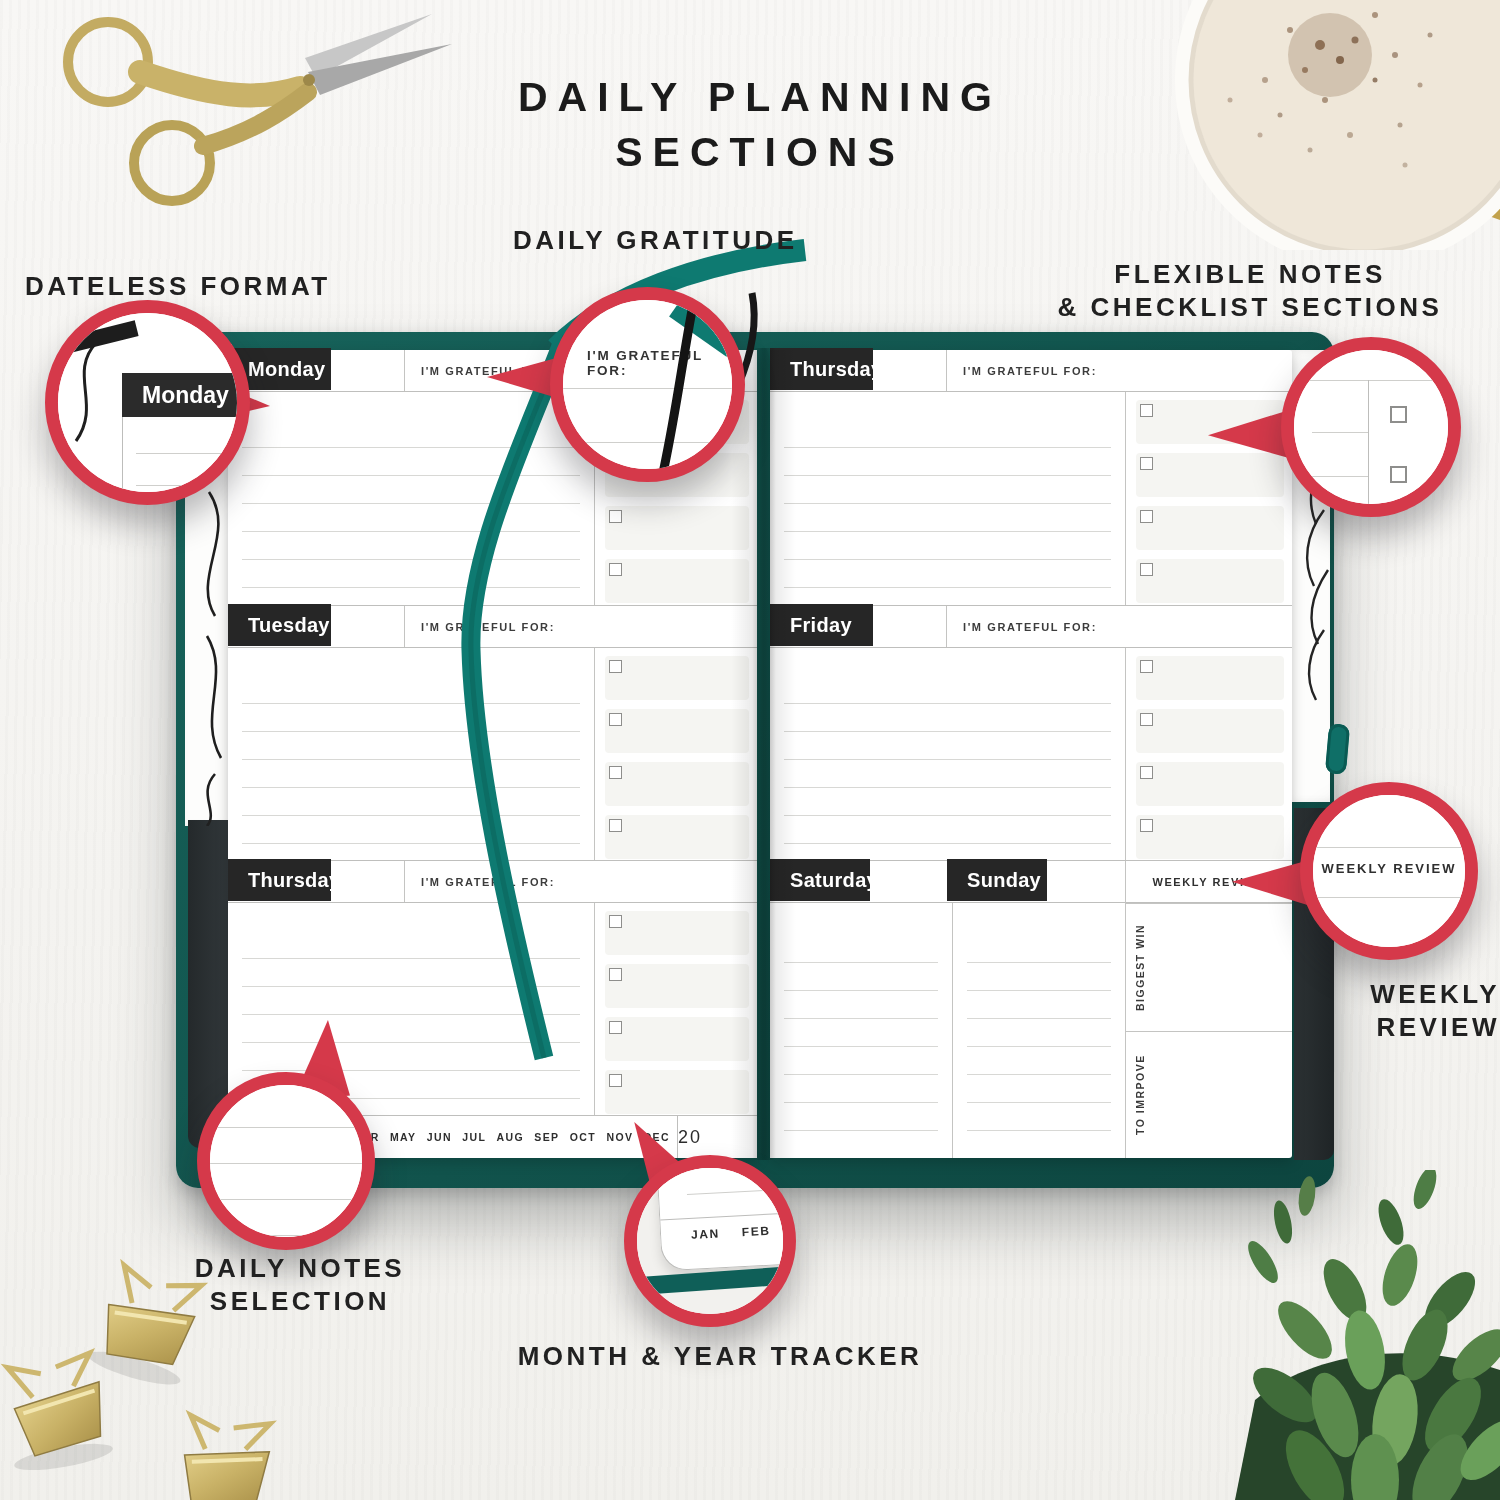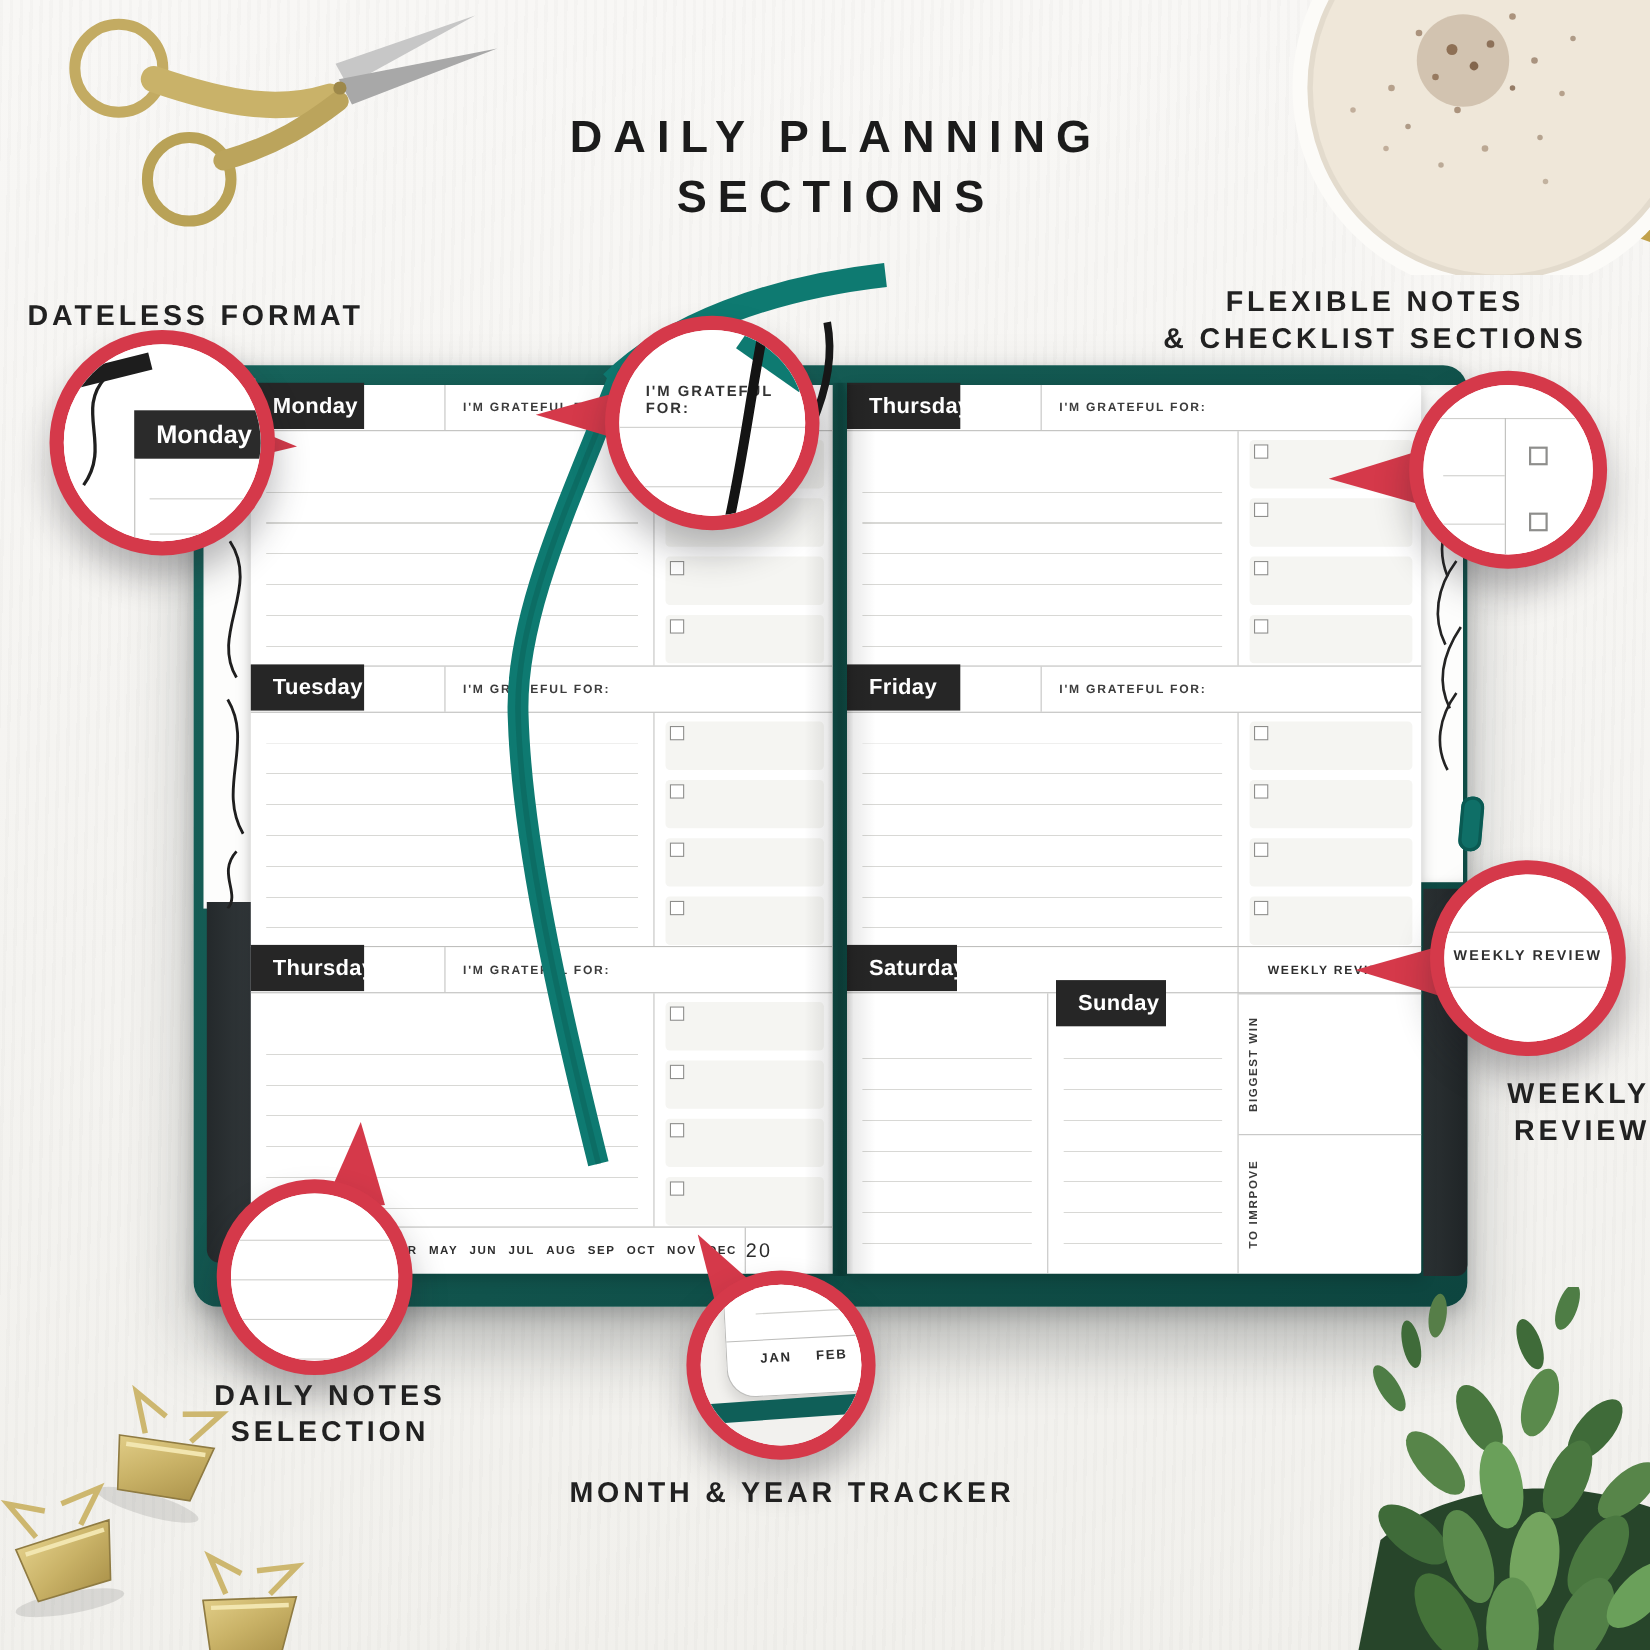--- a/index.html
+++ b/index.html
@@ -10,21 +10,21 @@
       repeating-linear-gradient(91deg, rgba(0,0,0,0.015) 0 3px, rgba(255,255,255,0) 3px 9px),
       linear-gradient(180deg,#f8f7f5 0%,#f4f3f0 60%,#f1f0ec 100%);
     font-family:"Liberation Sans", sans-serif;
     color:#1e1e1e;
   }
   .abs{position:absolute;}
 
   
   .headline{
     left:430px;top:70px;width:660px;text-align:center;z-index:10;
-    font-size:41px;font-weight:600;letter-spacing:10px;color:#1b1b1b;line-height:1.35;margin-top:27px;
+    font-size:41px;font-weight:600;letter-spacing:10px;color:#1b1b1b;line-height:1.35;
   }
   .callout-label{
     z-index:11;font-size:26px;font-weight:600;letter-spacing:3.5px;color:#212121;line-height:1.25;
   }
 
   
   .cover{
     left:176px;top:332px;width:1158px;height:856px;border-radius:22px;z-index:2;
     background:linear-gradient(135deg,#17635b 0%,#11534c 55%,#0d453f 100%);
     box-shadow:0 35px 60px rgba(40,45,48,0.30), 0 6px 16px rgba(40,45,48,0.22);
@@ -354,21 +354,21 @@
             <span class="cbx"></span>
           </div>
       </div>
     </div>
 
     <div class="day-section" style="top:510px;height:298px;border-top:1px solid #bfbfbd;">
       <div class="day-header">
         <div class="day-tab" style="width:100px;">
           <span>Saturday</span>
         </div>
-        <div class="day-tab" style="left:190px;width:100px;margin-top:32px;">
+        <div class="day-tab" style="left:177px;width:100px;">
           <span>Sunday</span>
         </div>
       </div>
       <div class="weekend-col" style="left:0;width:182px;">
         <div class="rule-lines" style="top:32px;"></div>
       </div>
       <div class="weekend-col" style="left:182px;width:173px;border-left:1px solid #c4c4c2;">
         <div class="rule-lines" style="top:32px;"></div>
       </div>
       <div class="review-col" style="left:355px;width:167px;">
@@ -424,20 +424,23 @@
       <div style="position:absolute;right:-18px;top:-18px;width:70px;height:60px;background:#0e7a71;transform:rotate(35deg);"></div>
       <div style="position:absolute;left:24px;top:48px;font-size:13.5px;font-weight:600;letter-spacing:1.8px;color:#333;">
         <span>I'M GRATEFUL FOR:</span>
       </div>
       <div class="mini-line" style="left:0;right:0;top:88px;"></div>
       <div class="mini-line" style="left:0;right:0;top:142px;"></div>
       <svg style="position:absolute;right:18px;top:0;width:70px;height:195px;" viewBox="0 0 70 195">
         <path d="M50,0 C38,60 30,130 14,195" fill="none" stroke="#141414" stroke-width="9"></path>
       </svg>
     </div>
+  </div>
+  <div class="abs callout-label" style="left:513px;top:224px;">
+    <span>DAILY GRATITUDE</span>
   </div>
 
   <div class="magnifier" style="left:1281px;top:337px;width:180px;height:180px;">
     <div class="mag-inner">
       <div class="mini-line" style="left:0;right:0;top:30px;"></div>
       <div class="mini-vline" style="left:74px;top:30px;bottom:0;"></div>
       <div class="mini-line" style="left:18px;width:56px;top:82px;"></div>
       <div class="mini-line" style="left:18px;width:56px;top:126px;"></div>
       <span class="mini-cbx" style="left:96px;top:56px;"></span>
       <span class="mini-cbx" style="left:96px;top:116px;"></span>

